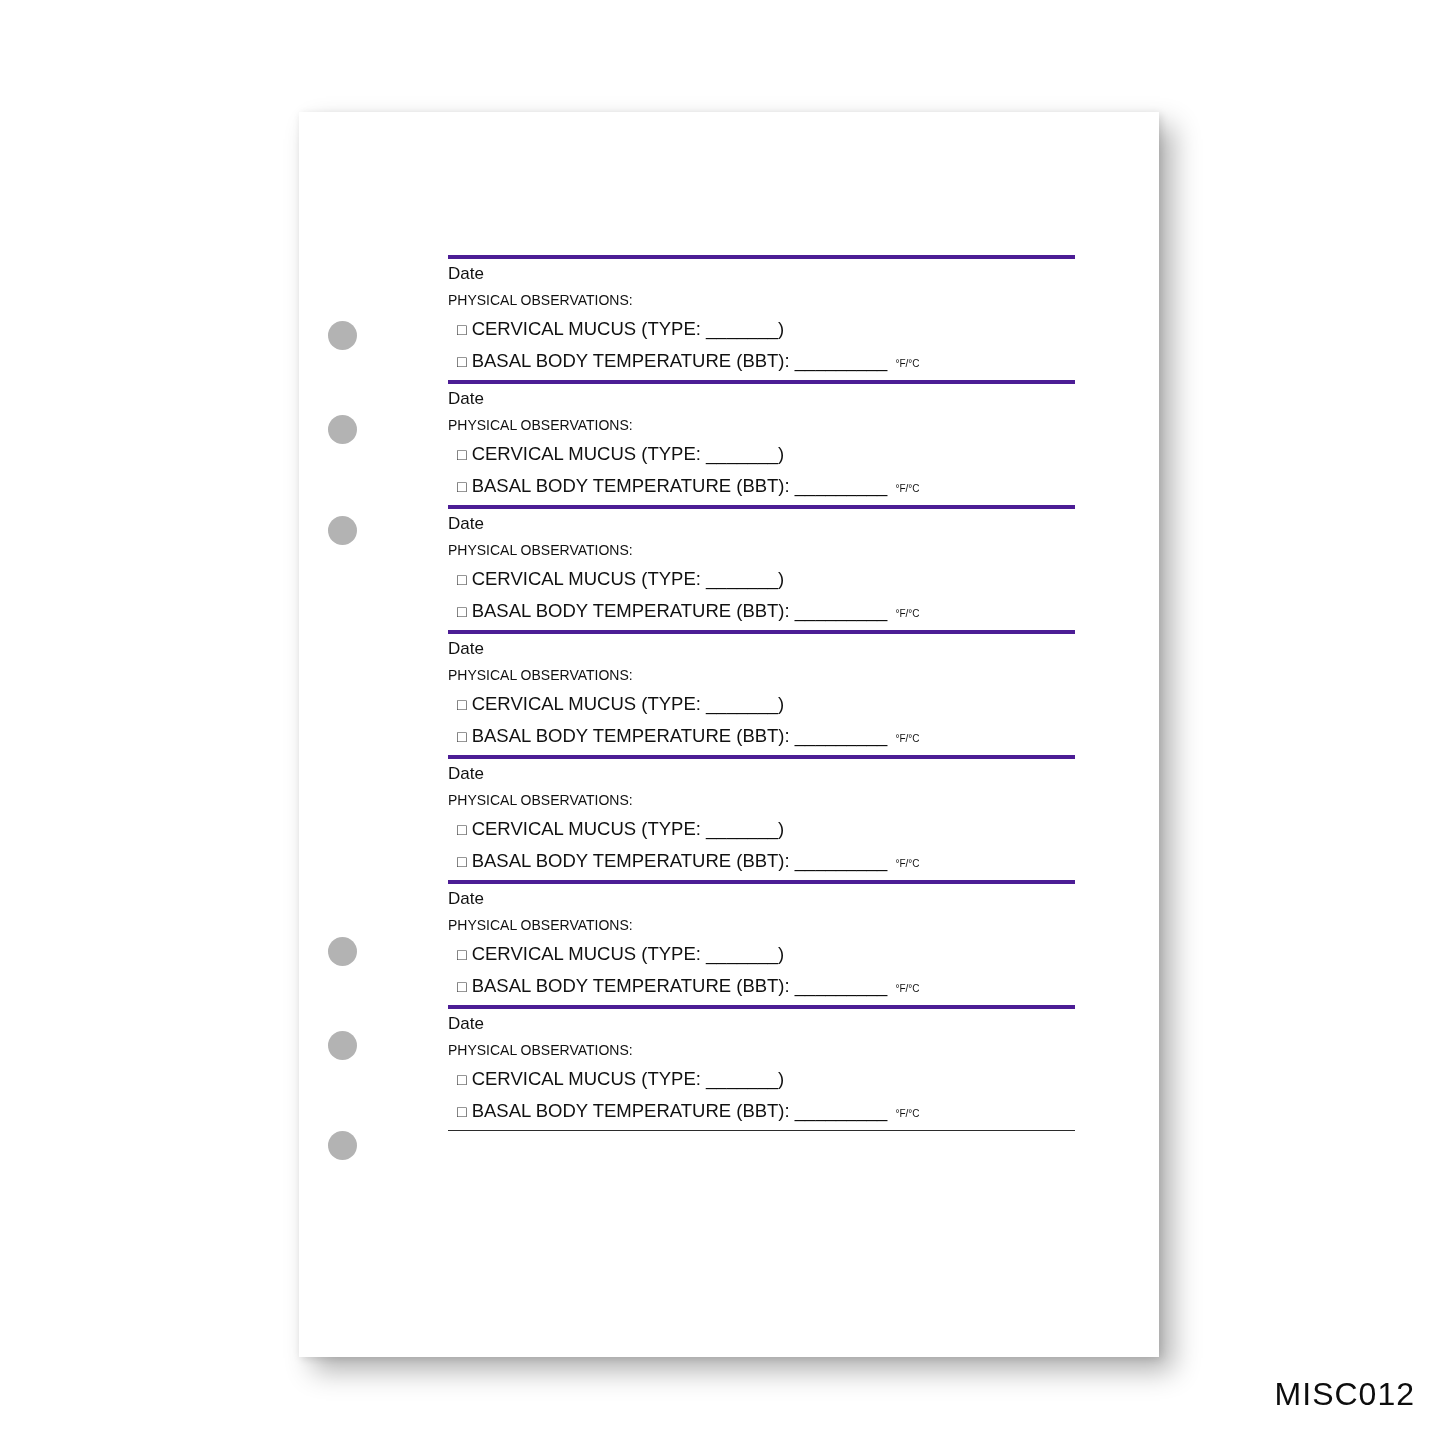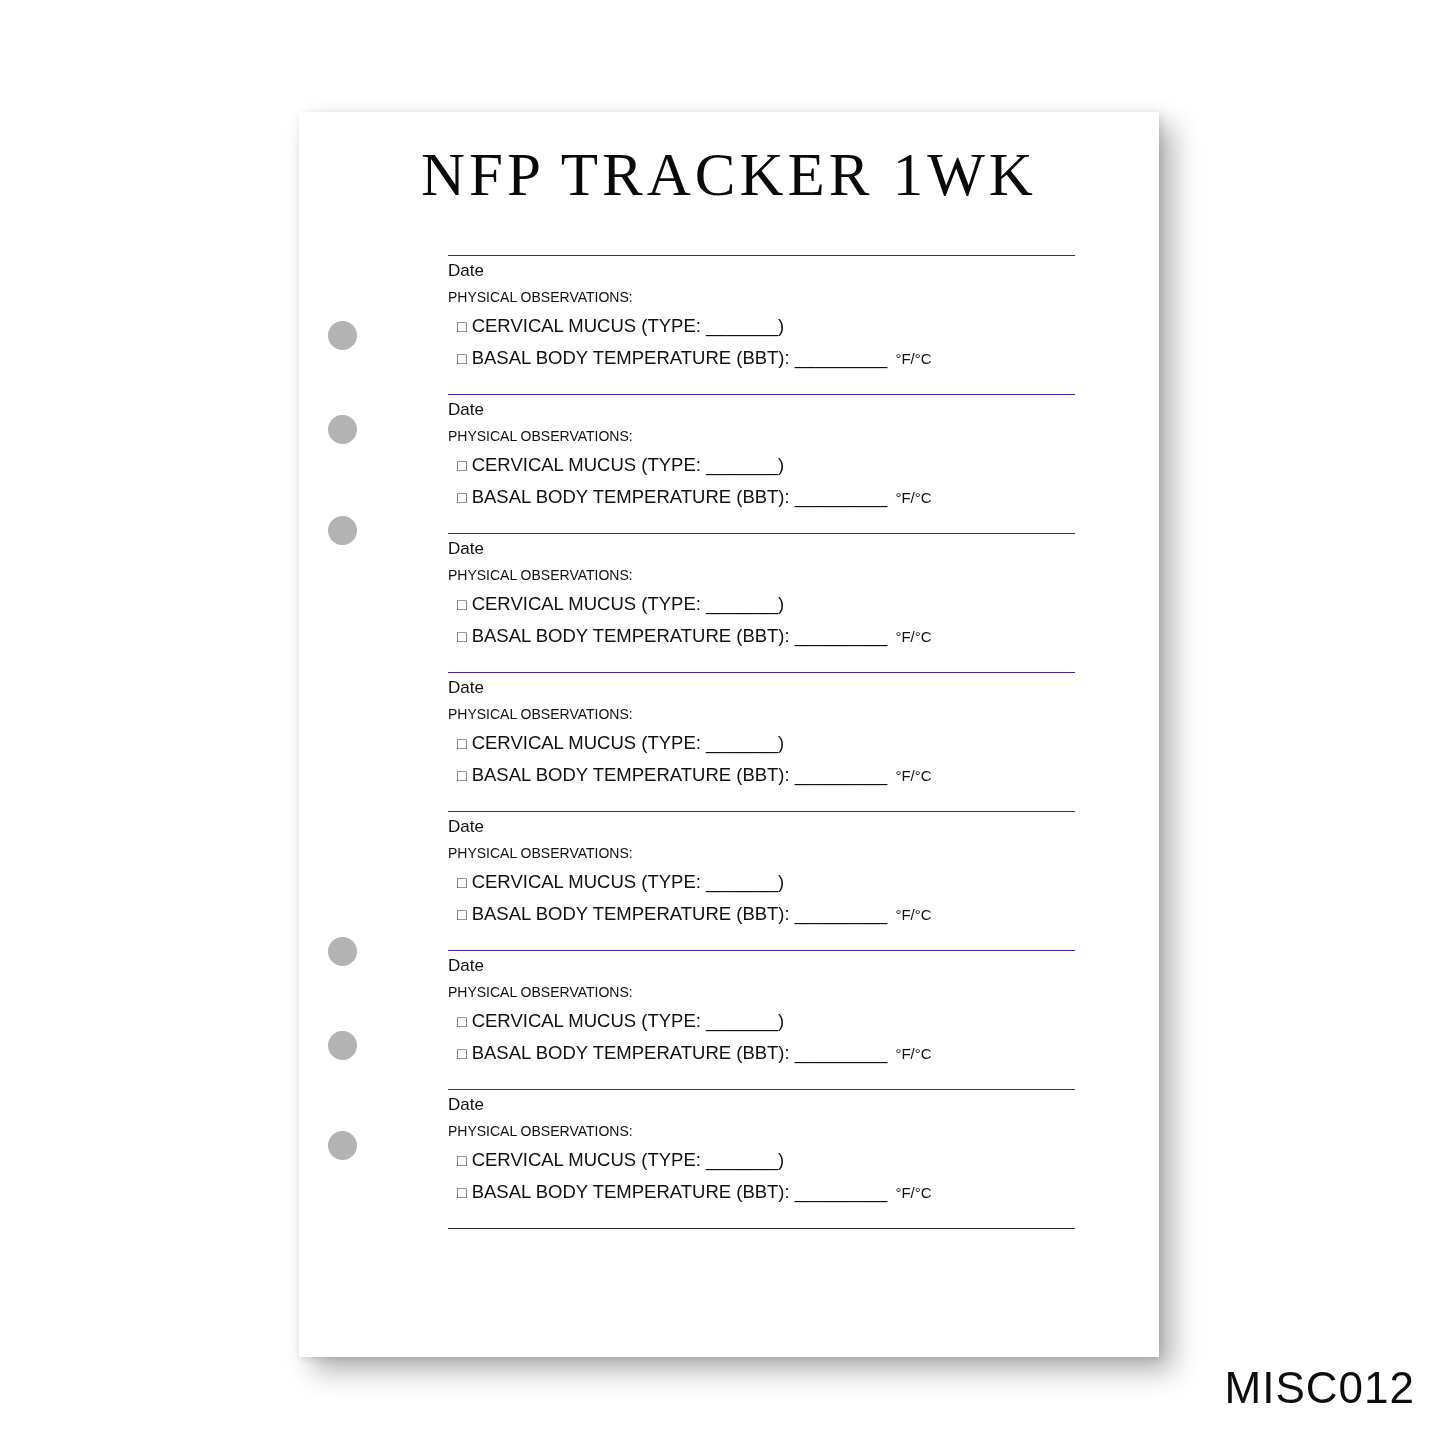--- a/index.html
+++ b/index.html
@@ -40,23 +40,23 @@
     font-weight: 400;
     white-space: nowrap;
   }
   .entries {
     position: absolute;
     left: 149px;
     top: 143px;
     width: 627px;
   }
   .entry {
-    border-top: 1px solid #4c1d95;
+    border-top: 4px solid #4c1d95;
     padding-top: 6px;
-    padding-bottom: 19px;
+    padding-bottom: 2px;
   }
   .entry:last-child {
     border-bottom: 1px solid #2b2b2b;
   }
   .row {
     color: #111111;
     line-height: 1.0;
   }
   .row-date {
     font-size: 17px;
@@ -76,53 +76,52 @@
     padding-bottom: 8px;
   }
   .chk {
     display: inline-block;
     font-size: 16px;
     vertical-align: baseline;
     margin-right: 5px;
     color: #333333;
   }
   .deg {
-    font-size: 15px;
+    font-size: 10px;
     vertical-align: baseline;
     text-align: center;
   }
   .sp {
     display: inline-block;
     width: 8px;
   }
   
   .hole {
     position: absolute;
     width: 29px;
     height: 29px;
     border-radius: 50%;
     background: #b3b3b3;
   }
   .footer-code {
     position: absolute;
     right: 30px;
     bottom: 32px;
     font-family: "Liberation Sans", sans-serif;
-    font-size: 44px;
+    font-size: 32px;
     letter-spacing: 1px;
     color: #0d0d0d;
   }
 </style>
 </head>
 <body>
 
 <div id="stage">
 
   <div class="page-sheet">
-    <h1 class="page-title">NFP TRACKER 1WK</h1>
 
     <div class="entries">
 
       <div class="entry">
         <div class="row row-date">Date</div>
         <div class="row row-obs">PHYSICAL OBSERVATIONS:</div>
         <div class="row row-check">
           <span class="chk">□</span><span>CERVICAL MUCUS  (TYPE: _______)</span>
         </div>
         <div class="row row-check last">

